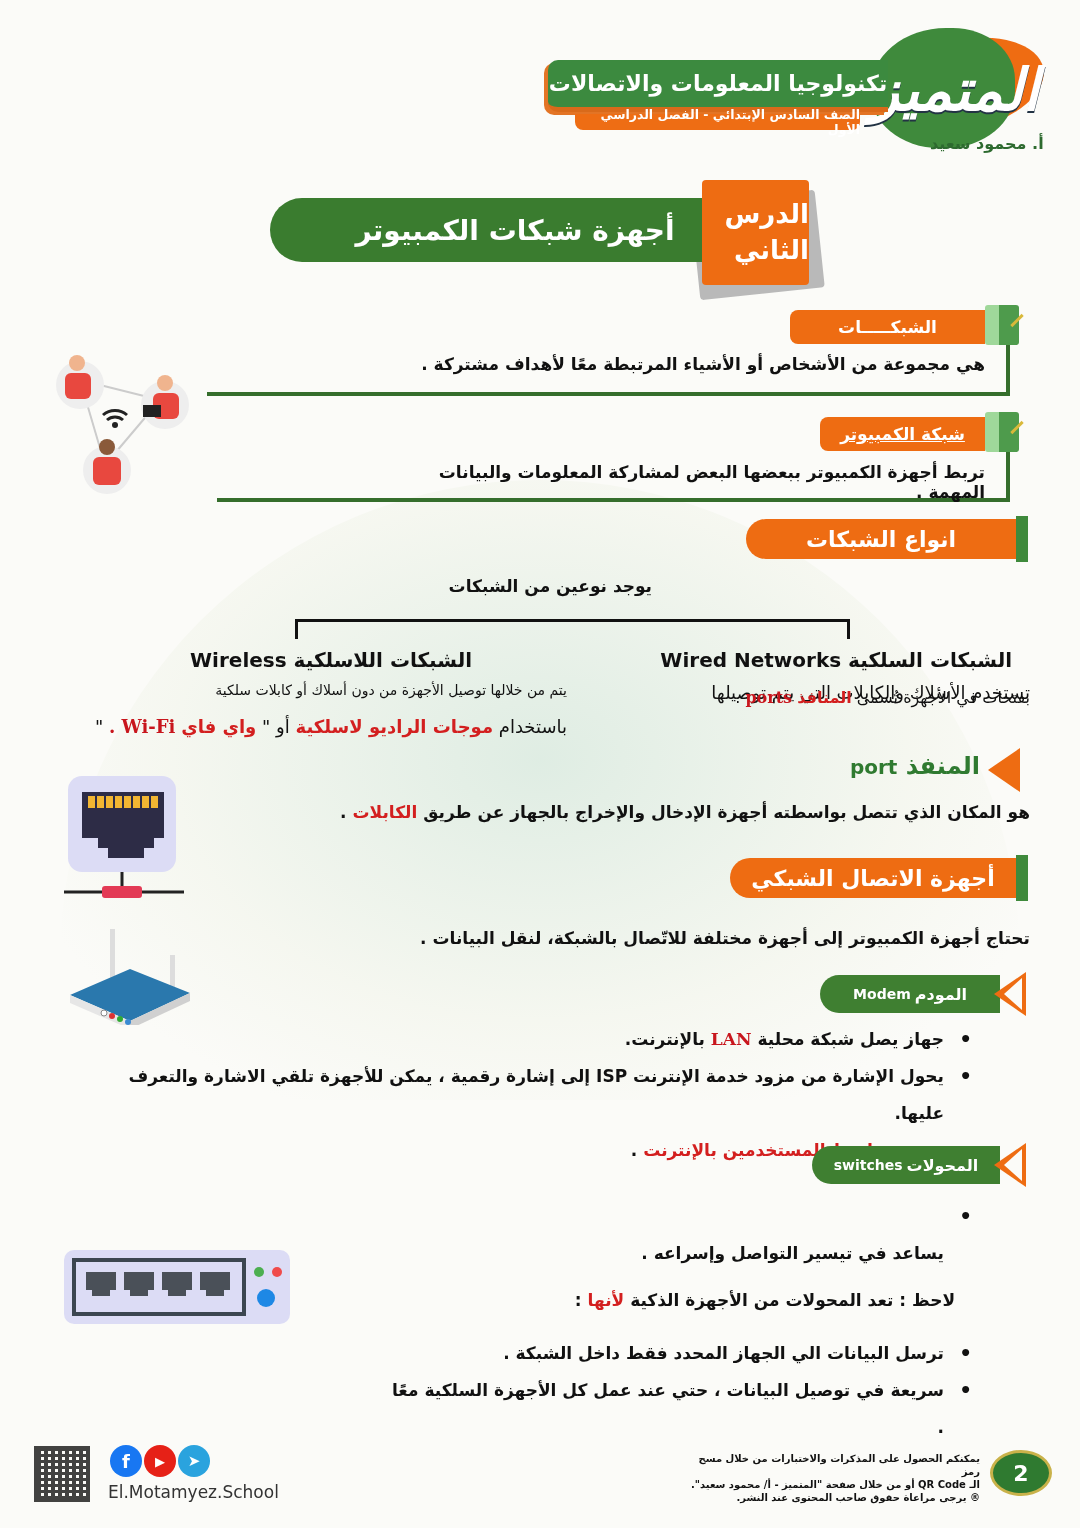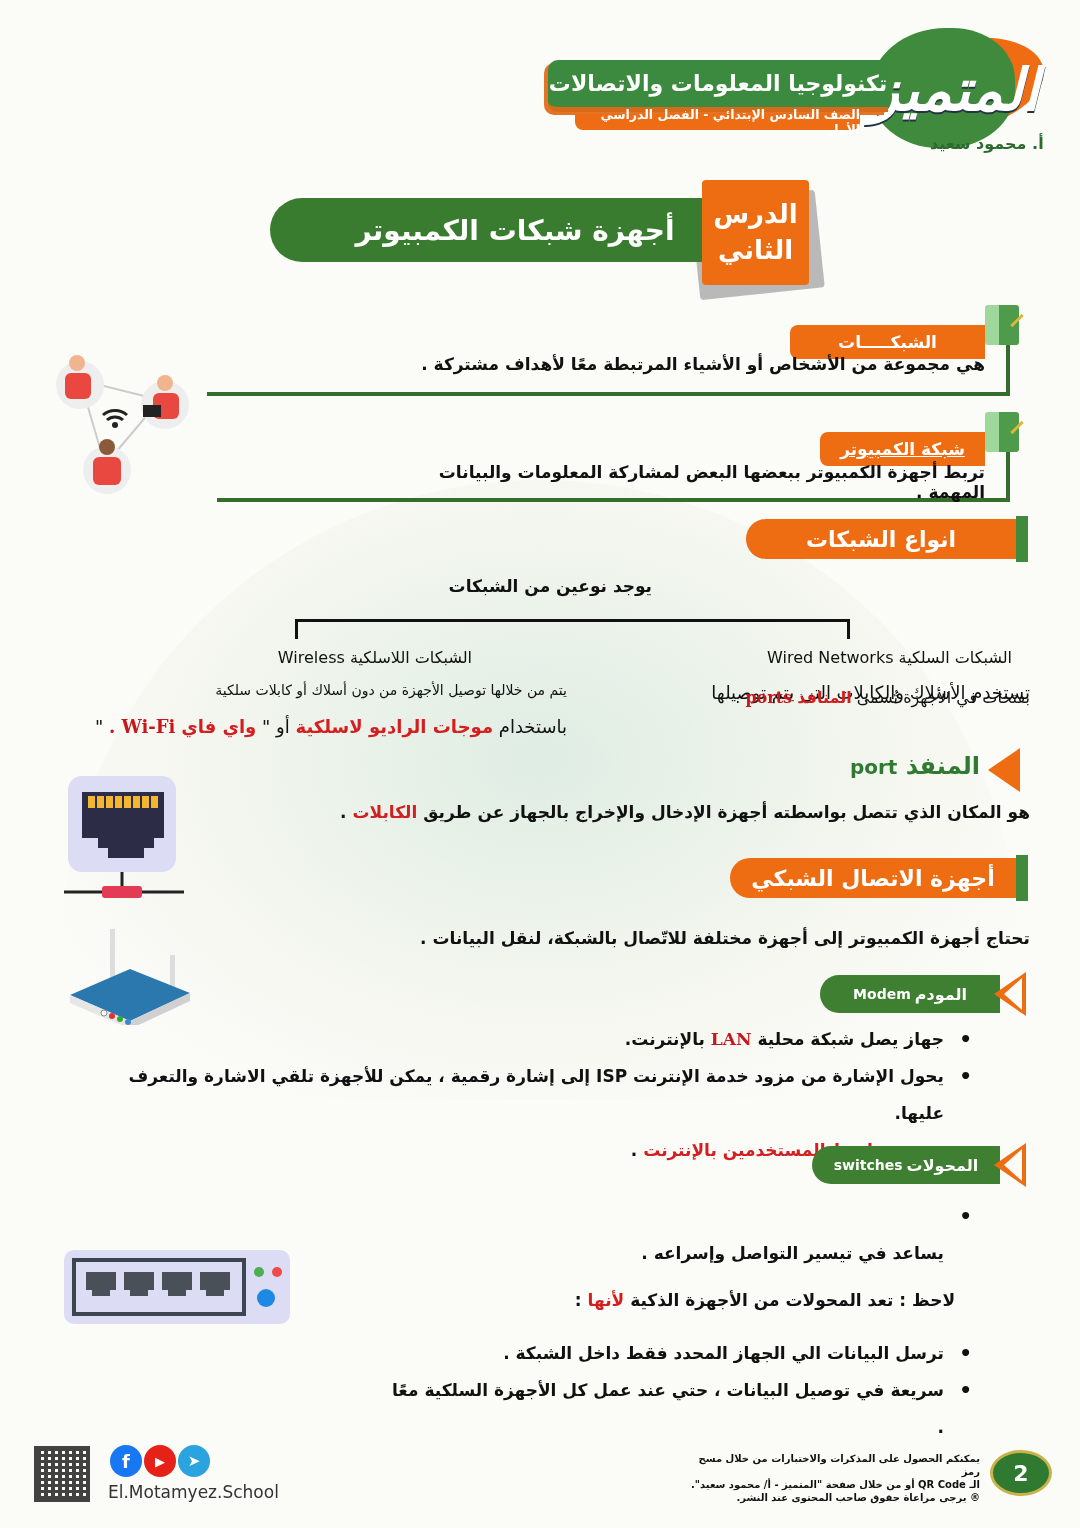--- a/index.html
+++ b/index.html
@@ -24,40 +24,40 @@
   .logo-blob-orange { left: 880px; top: 40px; width: 165px; height: 90px; background: #ef6c12; border-radius: 50%; transform: rotate(-12deg); }
   .logo-blob-green { left: 870px; top: 28px; width: 145px; height: 120px; background: #3f8a3c; border-radius: 55% 45% 50% 50%; }
   .logo-text { left: 880px; top: 40px; width: 150px; height: 100px; color: #fff; font-size: 58px; font-weight: bold; font-family: "DejaVu Serif", serif; display:flex; align-items:center; justify-content:center; font-style: italic; text-shadow: 0 2px 0 #234; }
   .teacher { left: 930px; top: 134px; font-size: 16px; color: #2d6a2f; font-weight: bold; }
   .header-bar { left: 548px; top: 60px; width: 340px; height: 52px; background: #3c8a3f; border-radius: 10px 0 0 10px; border-bottom: 5px solid #d96a1a; box-shadow: -4px 3px 0 #e37425; display:flex; align-items:center; justify-content:center; color:#fff; font-size: 22px; font-weight: bold; }
   .header-sub { left: 575px; top: 114px; width: 285px; height: 16px; background: #ee6d14; border-radius: 0 0 8px 8px; color: #fff; font-size: 12.5px; font-weight: bold; display:flex; align-items:center; justify-content:center; }
 
   
   .lesson-shadow { left: 695px; top: 196px; width: 125px; height: 98px; background: #b9b9b9; transform: rotate(-6deg); border-radius: 4px; }
   .lesson-bar { left: 270px; top: 198px; width: 450px; height: 64px; background: #3a7c2f; border-radius: 34px 0 0 34px; color:#fff; font-size: 28px; font-weight: bold; display:flex; align-items:center; justify-content:center; padding-left: 40px; }
-  .lesson-badge { left: 702px; top: 180px; width: 107px; height: 105px; background: #ee6c12; border-radius: 4px; color:#fff; font-size: 26px; font-weight: bold; display:flex; flex-direction:column; align-items:center; justify-content:center; line-height: 1.35; }
-
-  
-  .def-tab { height: 34px; background: #ee6c12; border-radius: 8px 0 0 8px; color:#fff; font-size: 17px; font-weight: bold; display:flex; align-items:center; justify-content:center;margin-top:15px; }
+  .lesson-badge { left: 702px; top: 180px; width: 107px; height: 105px; background: #ee6c12; border-radius: 4px; color:#fff; font-size: 26px; font-weight: bold; display:flex; flex-direction:column; align-items:flex-end; justify-content:center; line-height: 1.35; }
+
+  
+  .def-tab { height: 34px; background: #ee6c12; border-radius: 8px 0 0 8px; color:#fff; font-size: 17px; font-weight: bold; display:flex; align-items:center; justify-content:center; }
   .brush { width: 34px; height: 40px; background: linear-gradient(90deg, #9fd89a 0 40%, #4e9b4c 40% 100%); border-radius: 3px; }
   .brush::after { content:""; position:absolute; right:-6px; top: 14px; width: 16px; height: 3px; background:#d9b93a; transform: rotate(-45deg); }
   .def-frame { border-right: 4px solid #356e2c; border-bottom: 4px solid #356e2c; }
   .def-text { font-size: 17px; font-weight: bold; }
 
   
   .pill-orange { height: 40px; background: #ee6c12; border-radius: 22px 0 0 22px; color:#fff; font-size: 22px; font-weight: bold; display:flex; align-items:center; justify-content:center; }
   .pill-green-end { width: 12px; height: 46px; background: #3f8a3c; }
   .pill-green { height: 38px; background: #3f7f31; border-radius: 20px 0 0 20px; color:#fff; font-size: 16px; font-weight: bold; display:flex; align-items:center; justify-content:center; gap: 4px; }
   .tri-orange { width: 0; height: 0; border-top: 22px solid transparent; border-bottom: 22px solid transparent; border-right: 32px solid #ee6c12; }
   .tri-pill-notch { width:0; height:0; border-top: 16px solid transparent; border-bottom: 16px solid transparent; border-right: 18px solid #fbfbf8; }
 
   .body-text { font-size: 17px; font-weight: bold; }
   .red { color: #d31f1f; }
   .serif-red { color:#c8161d; font-family: "DejaVu Serif", serif; font-weight: bold; }
-  .col-title { font-size: 16px; font-weight: normal; }
+  .col-title { font-size: 20px; font-weight: bold; }
 
   ul.bullets { list-style: none; }
   ul.bullets li { position: relative; padding-right: 36px; font-size: 17px; font-weight: bold; line-height: 37px; }
   ul.bullets li::before { content: "•"; position: absolute; right: 8px; top: 0; font-size: 20px; }
 
   .bracket { border-top: 3px solid #111; border-left: 3px solid #111; border-right: 3px solid #111; }
 
   
   .page-num { left: 990px; top: 1450px; width: 62px; height: 46px; background: #2f7a30; border-radius: 50%; border: 3px solid #c9b24a; color:#fff; font-size: 22px; font-weight: bold; display:flex; align-items:center; justify-content:center; }
   .foot-note { left: 690px; top: 1452px; width: 290px; font-size: 10px; font-weight: bold; line-height: 13px; }

